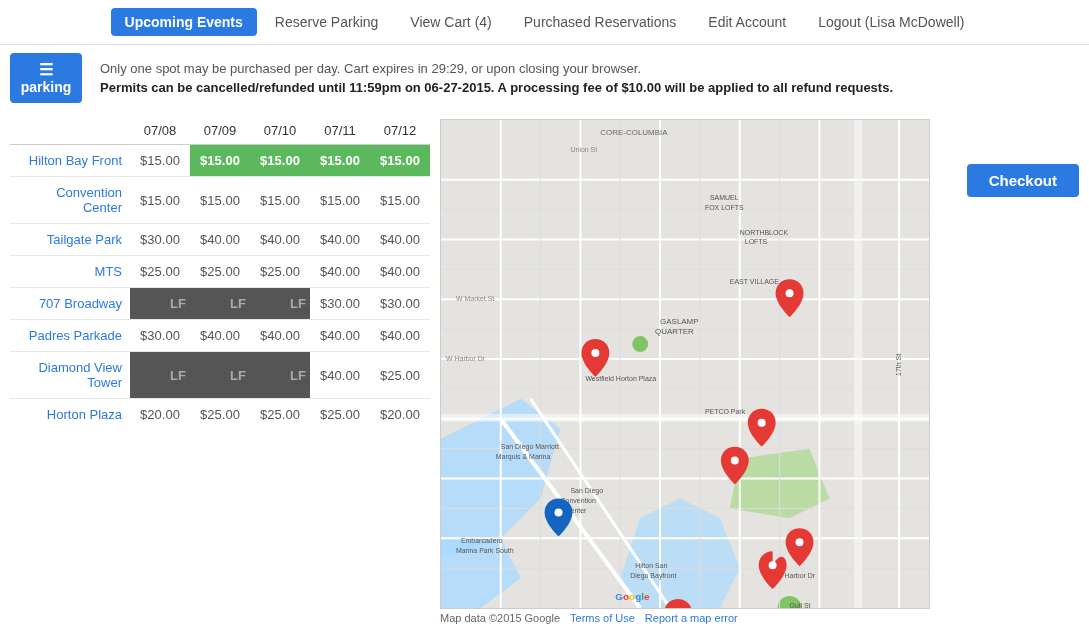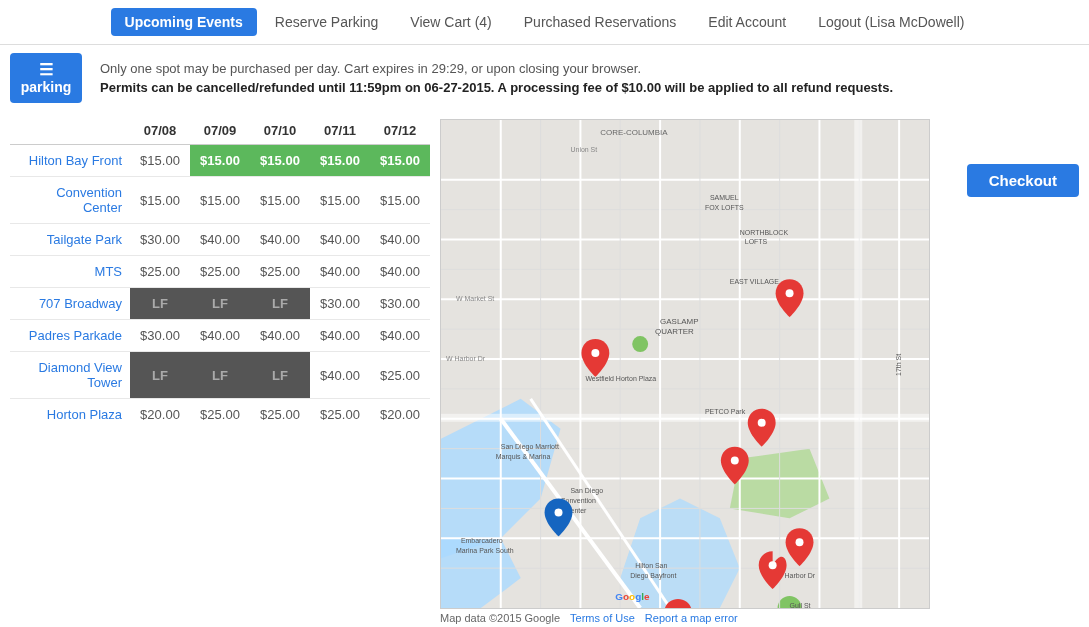--- a/index.html
+++ b/index.html
@@ -86,21 +86,21 @@
     }
     .parking-table {
       width: 100%;
       border-collapse: collapse;
       font-size: 13px;
     }
     .parking-table th {
       text-align: center;
       padding: 6px 4px;
       color: #333;
-      font-weight: bold;
+      font-weight: normal;
       border-bottom: 1px solid #ccc;
     }
     .parking-table th.location-col {
       width: 120px;
     }
     .parking-table td {
       text-align: center;
       padding: 8px 4px;
       border-bottom: 1px solid #e8e8e8;
       font-size: 13px;
@@ -114,20 +114,21 @@
     }
     .parking-table td.green-cell {
       background: #5cb85c;
       color: #fff;
       font-weight: bold;
     }
     .parking-table td.dark-cell {
       background: #555;
       color: #aaa;
       font-weight: bold;
+      text-align: right;
     }
     .parking-table tr:last-child td {
       border-bottom: none;
     }
 
     
     .right-section {
       flex: 1;
       position: relative;
     }

